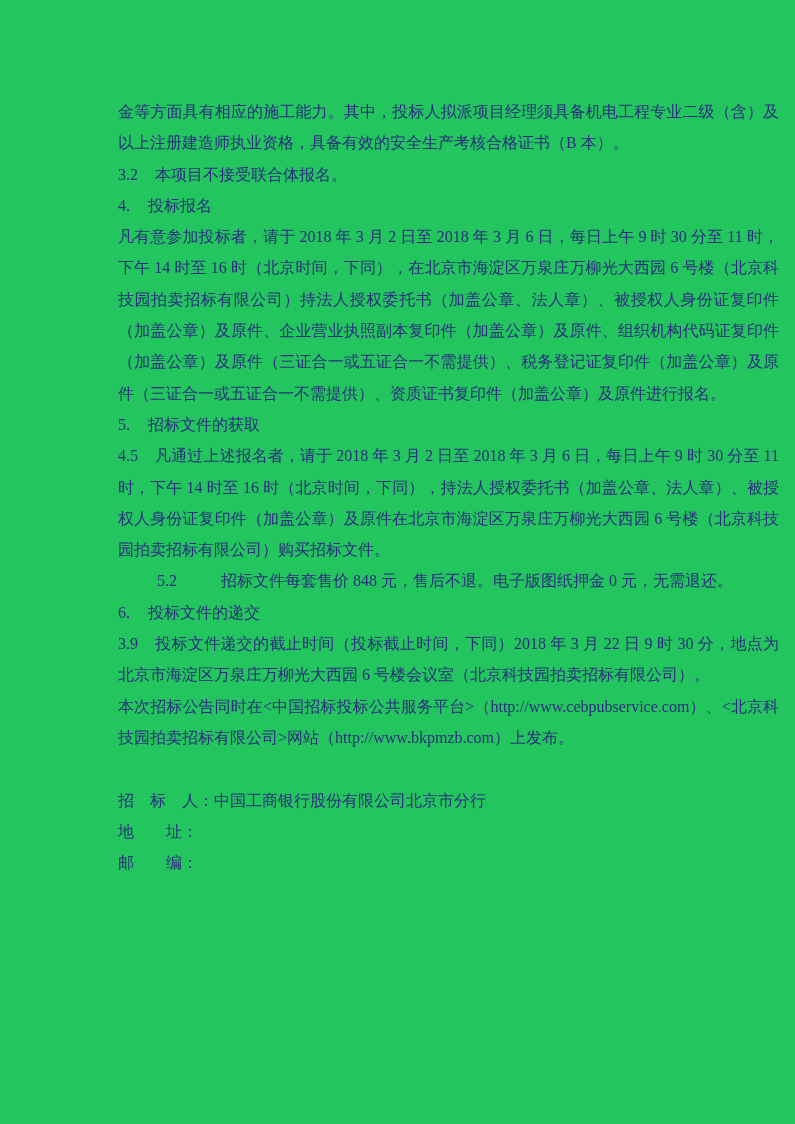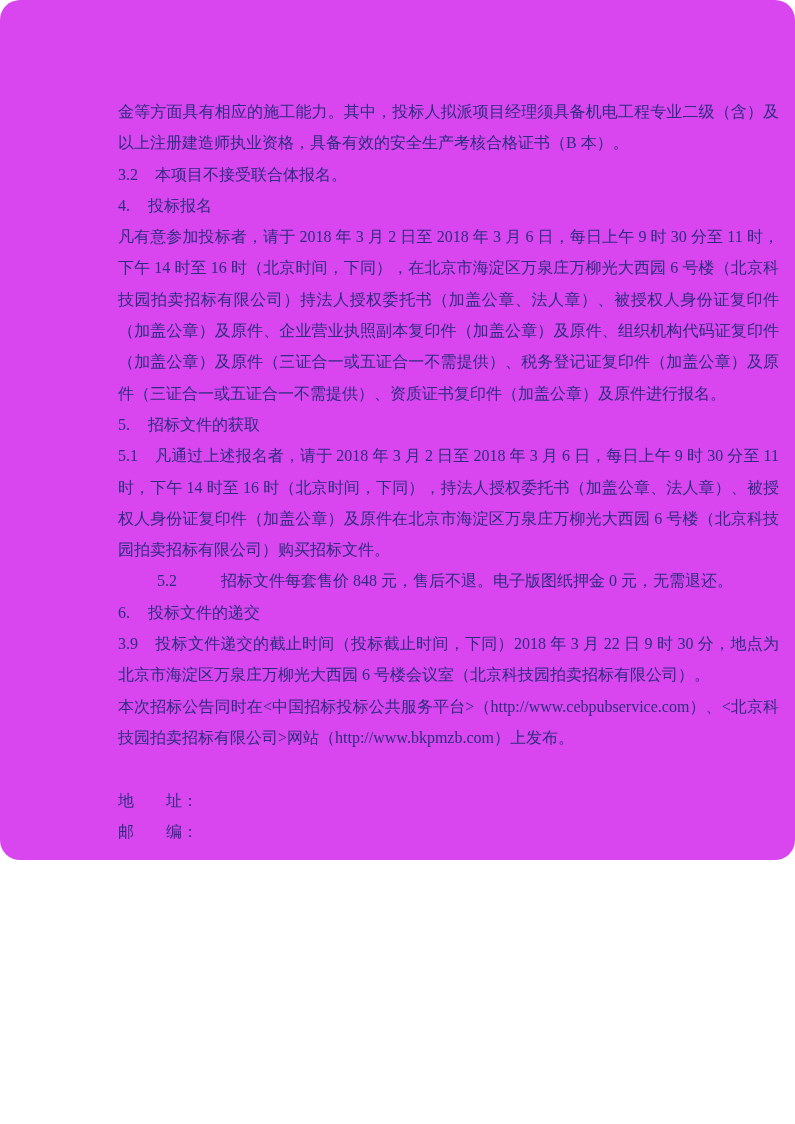--- a/index.html
+++ b/index.html
@@ -3,26 +3,25 @@
 <meta charset="utf-8">
 <style>
   html, body {
     margin: 0;
     padding: 0;
     background: #ffffff;
   }
   .page {
     position: relative;
     width: 795px;
-    height: 860px;
-    background: #d946ef;
+    height: 1124px;
+    background: #22c55e;
     overflow: hidden;
     font-family: "Liberation Serif", "DejaVu Serif", serif;
     color: #2b2e7f;
-    border-radius: 20px;
   }
   .content {
     position: absolute;
     left: 118px;
     top: 96px;
     width: 661px;
     font-size: 16px;
     line-height: 31.3px;
     text-align: justify;
     overflow-wrap: break-word;
@@ -60,32 +59,33 @@
     <p>金等方面具有相应的施工能力。其中，投标人拟派项目经理须具备机电工程专业二级（含）及以上注册建造师执业资格，具备有效的安全生产考核合格证书（B 本）。</p>
 
     <p><span class="num">3.2</span><span>本项目不接受联合体报名。</span></p>
 
     <p><span class="num-h">4.</span><span>投标报名</span></p>
 
     <p>凡有意参加投标者，请于 2018 年 3 月 2 日至 2018 年 3 月 6 日，每日上午 9 时 30 分至 11 时，下午 14 时至 16 时（北京时间，下同），在北京市海淀区万泉庄万柳光大西园 6 号楼（北京科技园拍卖招标有限公司）持法人授权委托书（加盖公章、法人章）、被授权人身份证复印件（加盖公章）及原件、企业营业执照副本复印件（加盖公章）及原件、组织机构代码证复印件（加盖公章）及原件（三证合一或五证合一不需提供）、税务登记证复印件（加盖公章）及原件（三证合一或五证合一不需提供）、资质证书复印件（加盖公章）及原件进行报名。</p>
 
     <p><span class="num-h">5.</span><span>招标文件的获取</span></p>
 
-    <p><span class="num">5.1</span><span>凡通过上述报名者，请于 2018 年 3 月 2 日至 2018 年 3 月 6 日，每日上午 9 时 30 分至 11 时，下午 14 时至 16 时（北京时间，下同），持法人授权委托书（加盖公章、法人章）、被授权人身份证复印件（加盖公章）及原件在北京市海淀区万泉庄万柳光大西园 6 号楼（北京科技园拍卖招标有限公司）购买招标文件。</span></p>
+    <p><span class="num">4.5</span><span>凡通过上述报名者，请于 2018 年 3 月 2 日至 2018 年 3 月 6 日，每日上午 9 时 30 分至 11 时，下午 14 时至 16 时（北京时间，下同），持法人授权委托书（加盖公章、法人章）、被授权人身份证复印件（加盖公章）及原件在北京市海淀区万泉庄万柳光大西园 6 号楼（北京科技园拍卖招标有限公司）购买招标文件。</span></p>
 
     <p><span class="num-wide">5.2</span><span>招标文件每套售价 848 元，售后不退。电子版图纸押金 0 元，无需退还。</span></p>
 
     <p><span class="num-h">6.</span><span>投标文件的递交</span></p>
 
     <p><span class="num">3.9</span><span>投标文件递交的截止时间（投标截止时间，下同）2018 年 3 月 22 日 9 时 30 分，地点为北京市海淀区万泉庄万柳光大西园 6 号楼会议室（北京科技园拍卖招标有限公司）。</span></p>
 
 
 
     <p>本次招标公告同时在&lt;中国招标投标公共服务平台&gt;（http://www.cebpubservice.com）、&lt;北京科技园拍卖招标有限公司&gt;网站（http://www.bkpmzb.com）上发布。</p>
 
 
     <div class="contacts">
+      <p class="contact-row"><span>招　标　人：</span><span>中国工商银行股份有限公司北京市分行</span></p>
       <p class="contact-row"><span>地　　址：</span><span></span></p>
       <p class="contact-row"><span>邮　　编：</span><span></span></p>
     </div>
 
   </div>
 </div>
 
 </body></html>

